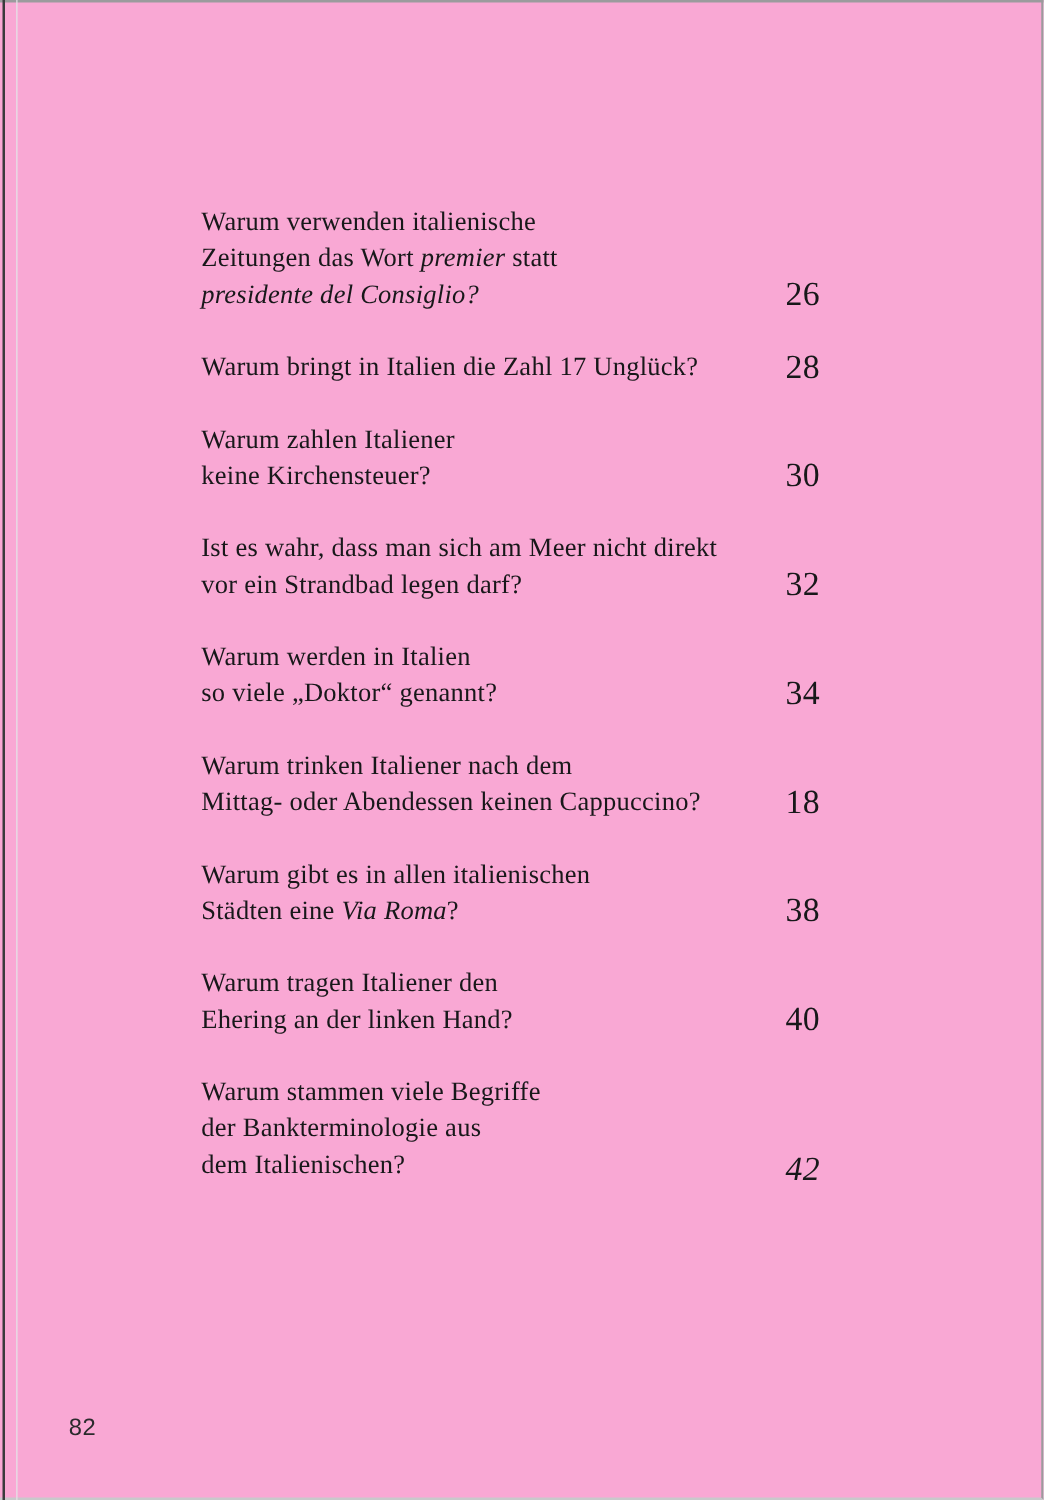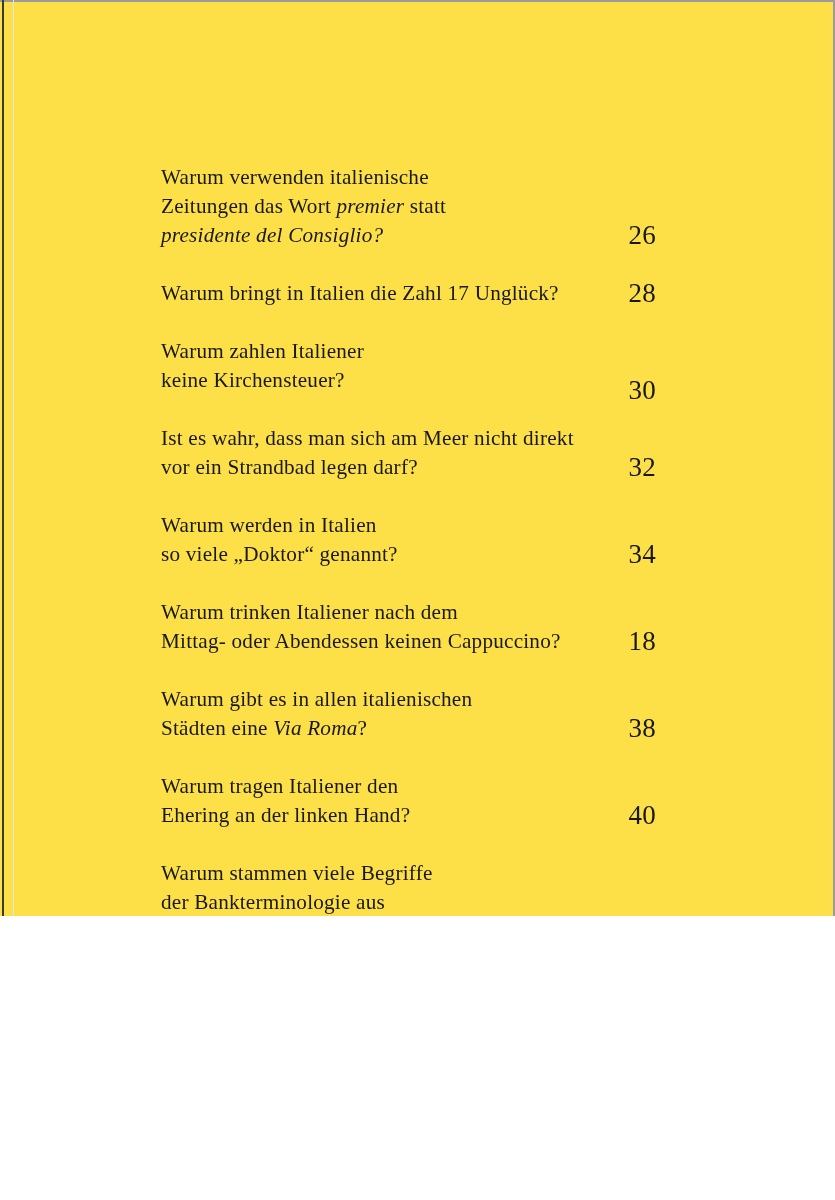--- a/index.html
+++ b/index.html
@@ -4,23 +4,23 @@
 <title>Inhaltsverzeichnis</title>
 <style>
   html, body {
     margin: 0;
     padding: 0;
     background: #ffffff;
   }
   .page {
     position: relative;
     width: 835px;
-    height: 916px;
+    height: 1200px;
     box-sizing: border-box;
-    background: #fde047;
+    background: #f9a8d4;
     overflow: hidden;
     font-family: "Liberation Serif", "DejaVu Serif", serif;
     color: #18181a;
   }
   
   .page-frame {
     position: absolute;
     left: 0; top: 0;
     width: 835px;
     height: 1200px;
@@ -117,21 +117,21 @@
         <div class="toc-lines">
           <span class="toc-line"><span>Warum bringt in Italien die Zahl 17 Unglück?</span></span>
         </div>
         <div class="toc-page" style="top: 0px;">28</div>
       </div>
       <div class="toc-entry">
         <div class="toc-lines">
           <span class="toc-line"><span>Warum zahlen Italiener</span></span>
           <span class="toc-line"><span>keine Kirchensteuer?</span></span>
         </div>
-        <div class="toc-page" style="top: 29px; margin-top: 10px;">30</div>
+        <div class="toc-page" style="top: 29px;">30</div>
       </div>
       <div class="toc-entry">
         <div class="toc-lines">
           <span class="toc-line"><span>Ist es wahr, dass man sich am Meer nicht direkt</span></span>
           <span class="toc-line"><span>vor ein Strandbad legen darf?</span></span>
         </div>
         <div class="toc-page" style="top: 29px;">32</div>
       </div>
       <div class="toc-entry">
         <div class="toc-lines">

